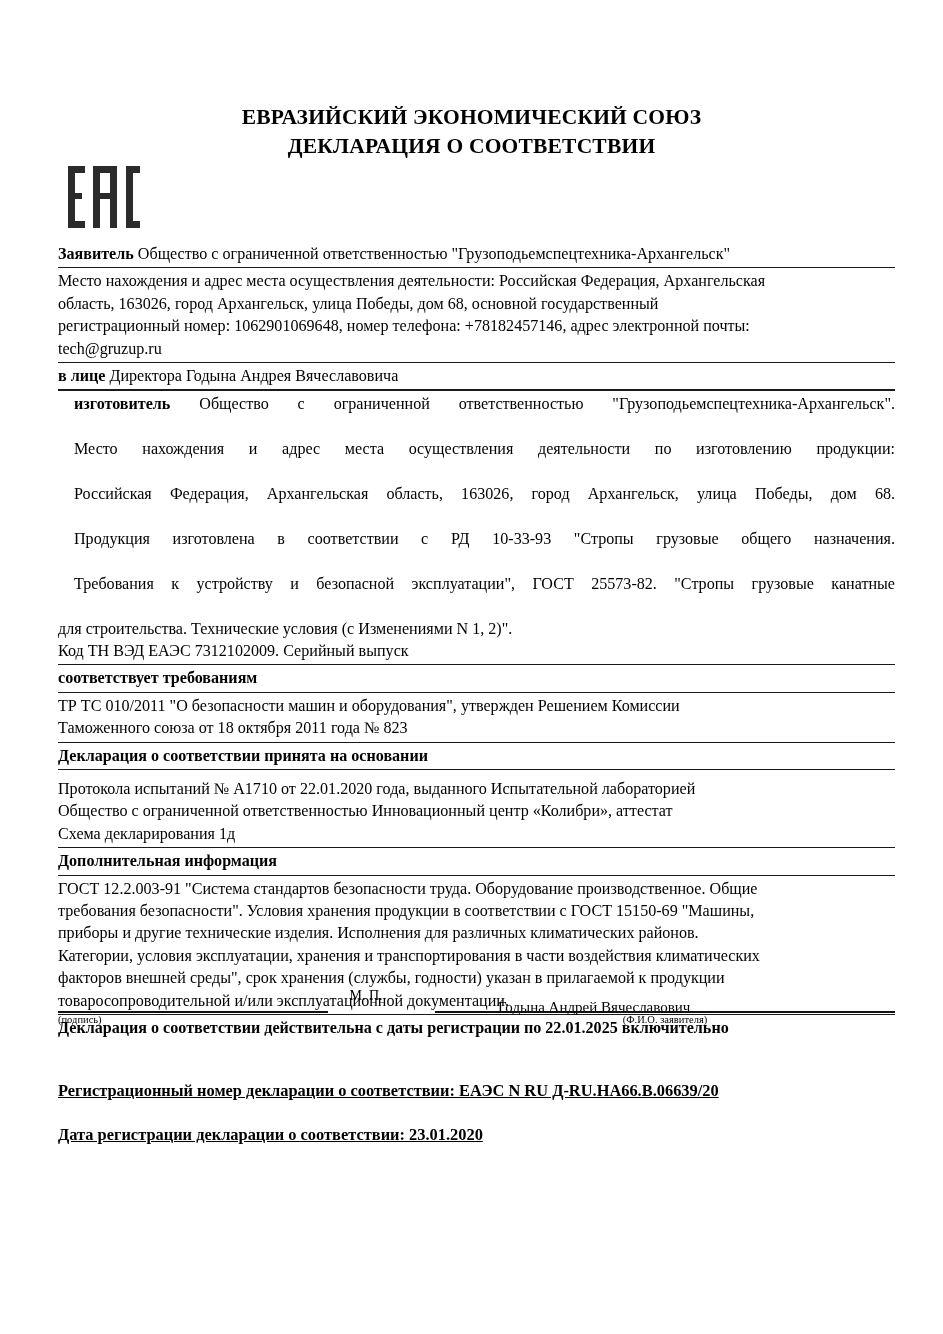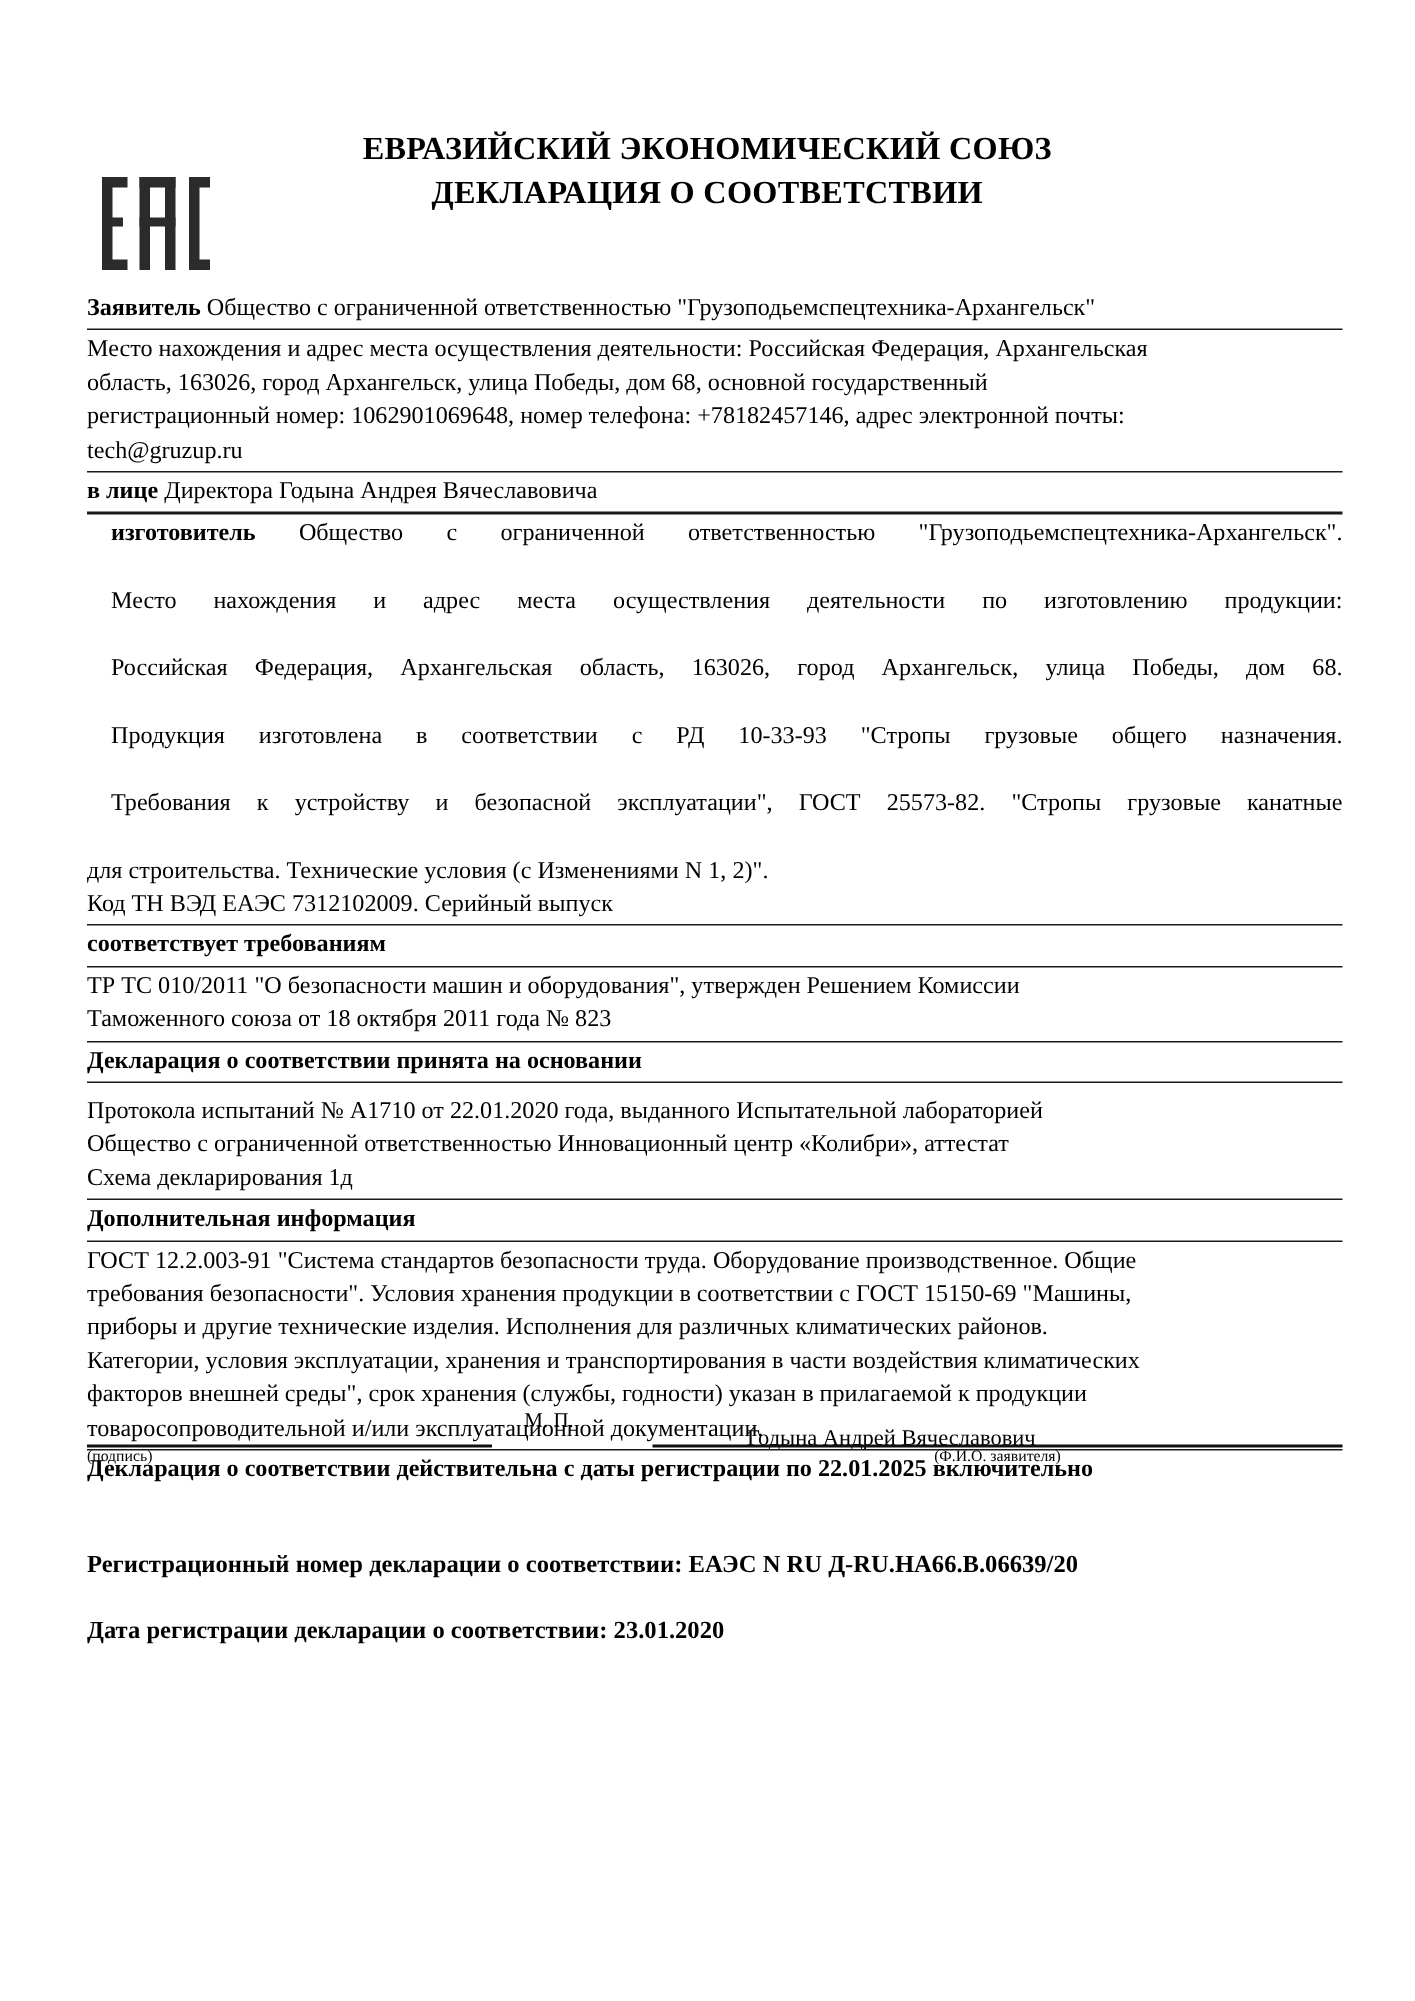--- a/index.html
+++ b/index.html
@@ -17,22 +17,23 @@
   }
   .page {
     position: relative;
     width: 943px;
     height: 1334px;
     box-sizing: border-box;
   }
 
   
   .header {
-    padding-top: 85px;
+    padding-top: 55px;
     text-align: center;
+    margin-top: 48px;
   }
   .header .title-line {
     font-size: 21.5px;
     font-weight: bold;
     letter-spacing: 0.2px;
     line-height: 29px;
   }
 
   
   .eac-mark {
@@ -141,20 +142,21 @@
     position: absolute;
     left: 58px;
     top: 1032px;
     width: 837px;
   }
   .footer .freg {
     font-size: 16.4px;
     font-weight: bold;
     line-height: 22px;
     margin-bottom: 22px;
+    text-decoration: underline;
   }
 </style>
 </head>
 <body>
 
 <div class="page">
 
   <div class="header">
     <div class="title-line">ЕВРАЗИЙСКИЙ ЭКОНОМИЧЕСКИЙ СОЮЗ</div>
     <div class="title-line">ДЕКЛАРАЦИЯ О СООТВЕТСТВИИ</div>

